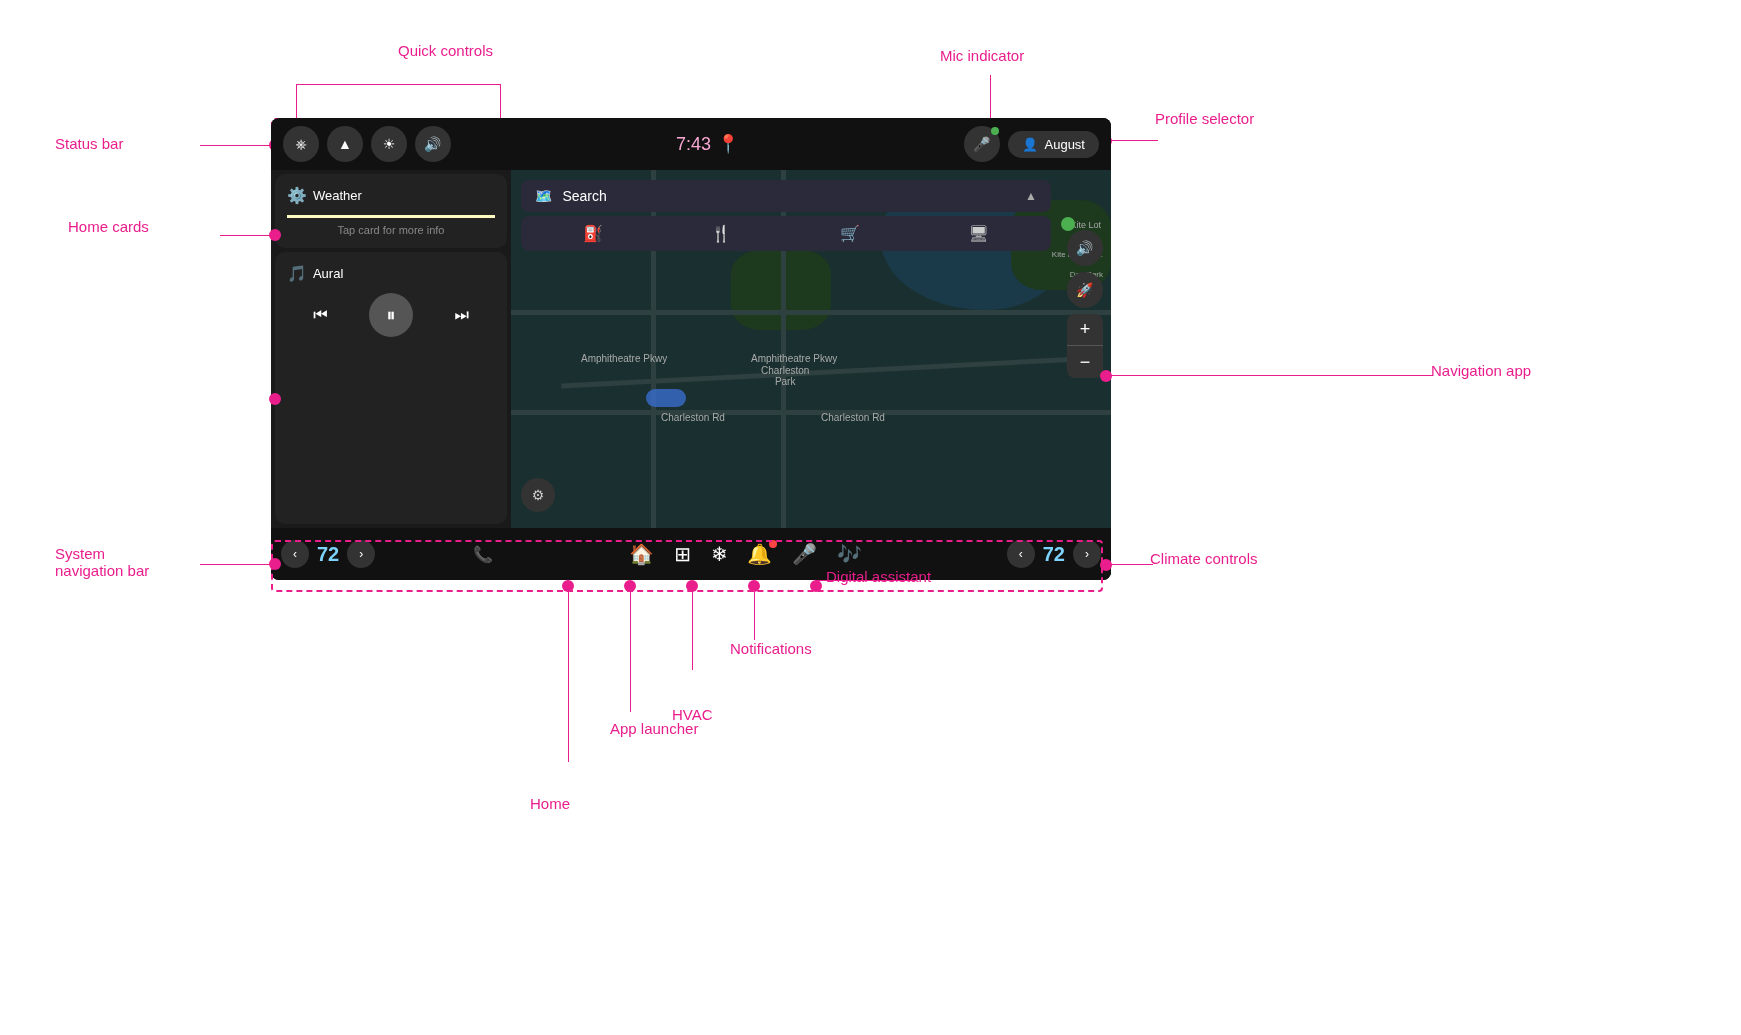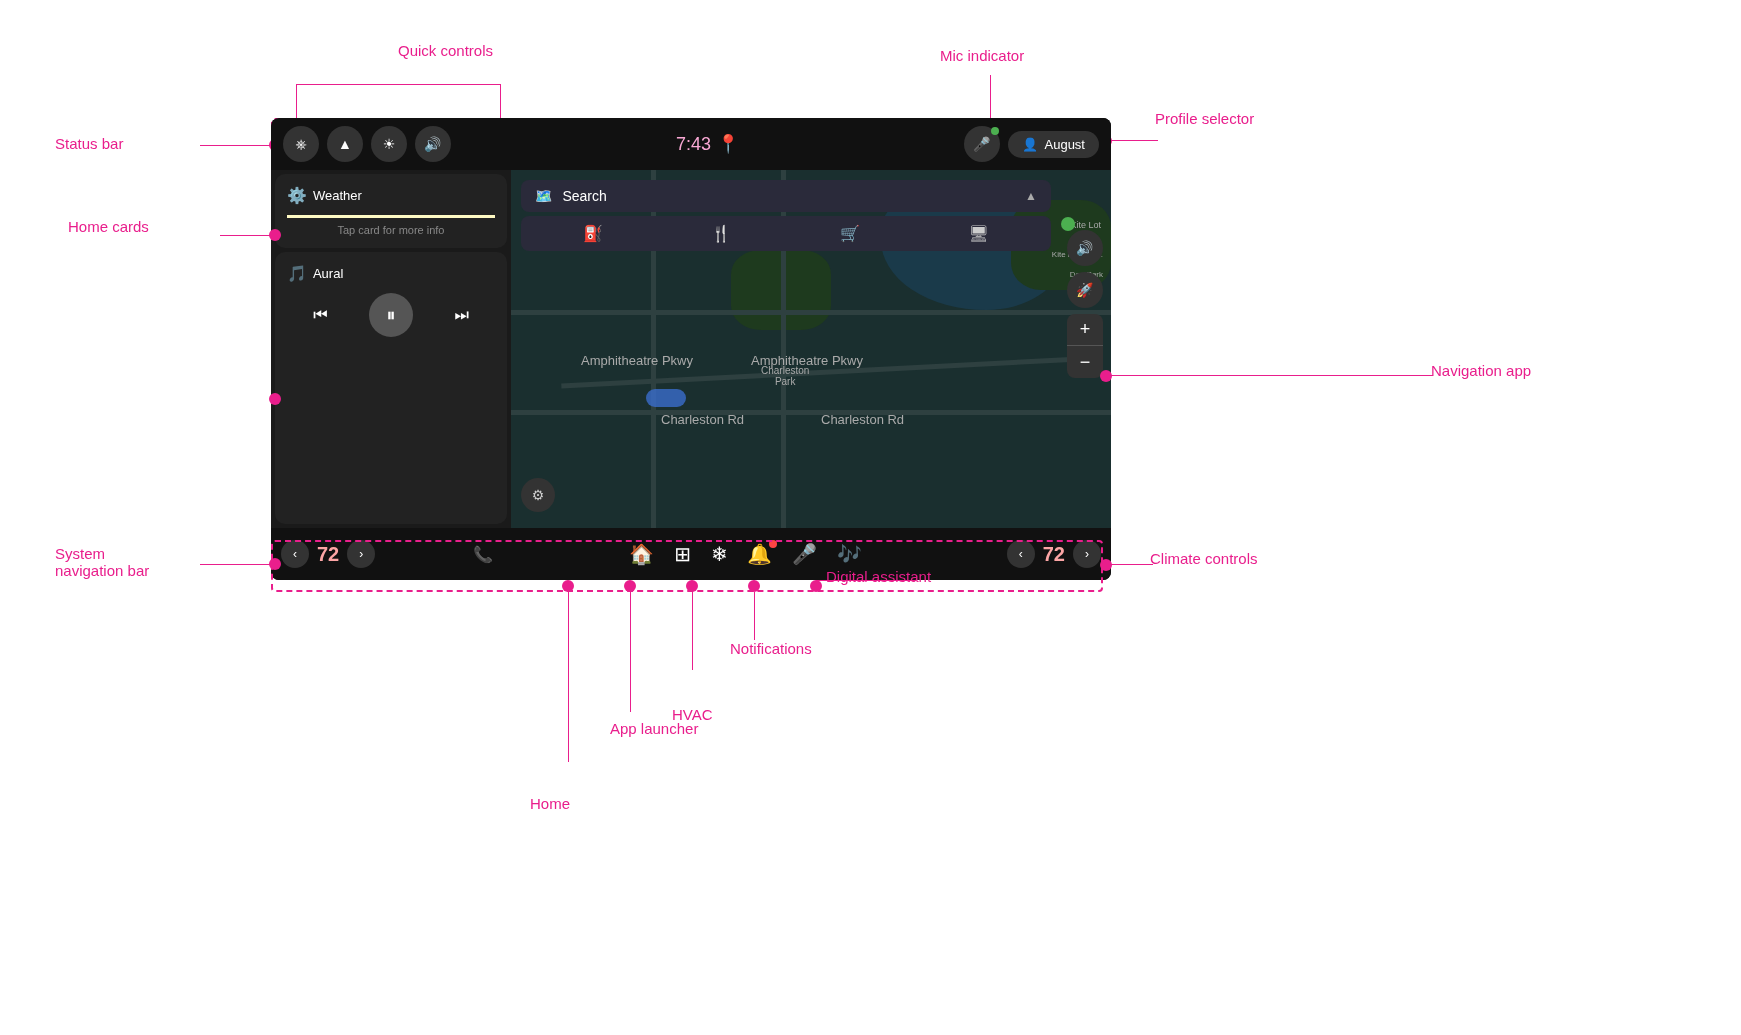--- a/index.html
+++ b/index.html
@@ -283,21 +283,21 @@
     
     .map-bg {
       position: absolute;
       inset: 0;
       background: #1a2f2f;
     }
 
     .road-label {
       position: absolute;
       color: #aaa;
-      font-size: 13px;
+      font-size: 10px;
       white-space: nowrap;
     }
 
     
     .search-bar {
       position: absolute;
       top: 10px;
       left: 10px;
       right: 60px;
       z-index: 5;
@@ -440,21 +440,21 @@
       border-radius: 50%;
       background: #333;
       display: flex;
       align-items: center;
       justify-content: center;
       color: #fff;
       font-size: 12px;
     }
 
     .temp-display {
-      color: #fca5a5;
+      color: #7dd3fc;
       font-size: 20px;
       font-weight: bold;
     }
 
     .call-btn {
       width: 36px;
       height: 36px;
       display: flex;
       align-items: center;
       justify-content: center;

